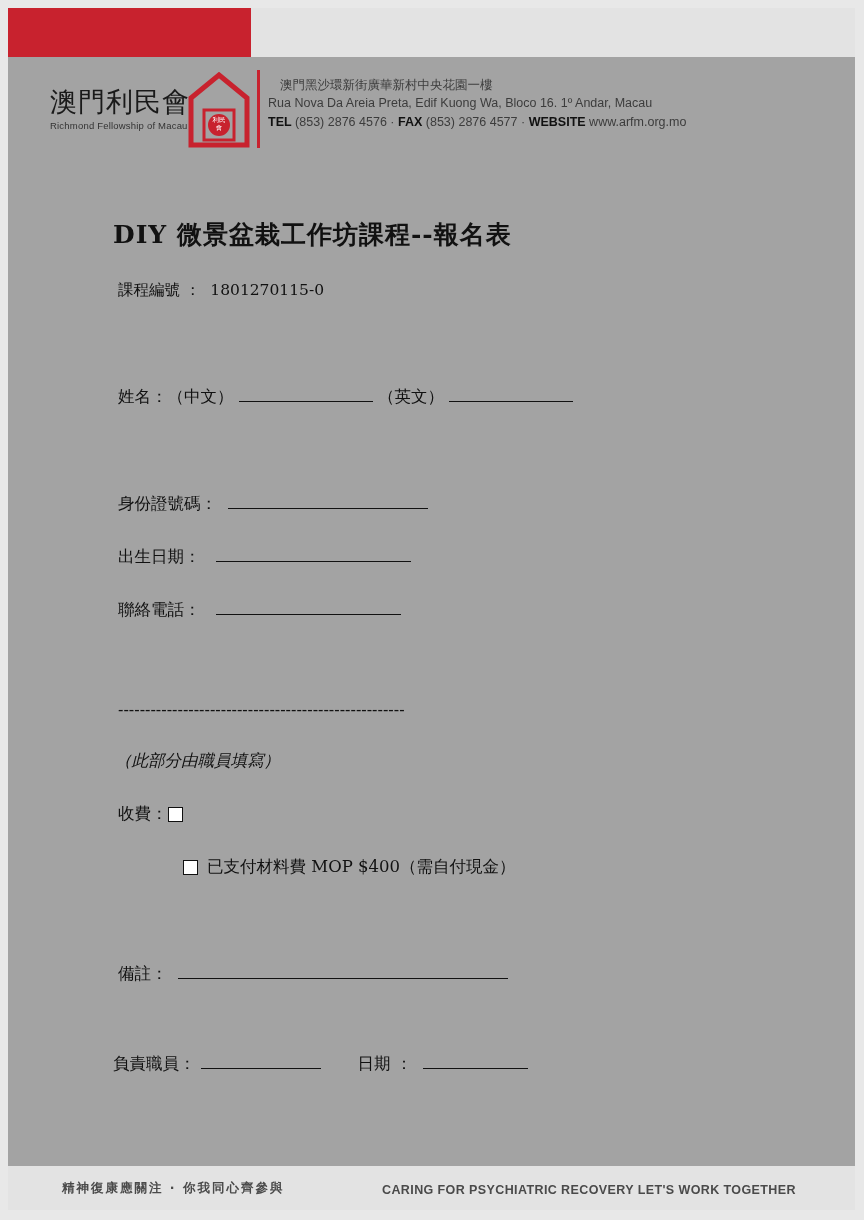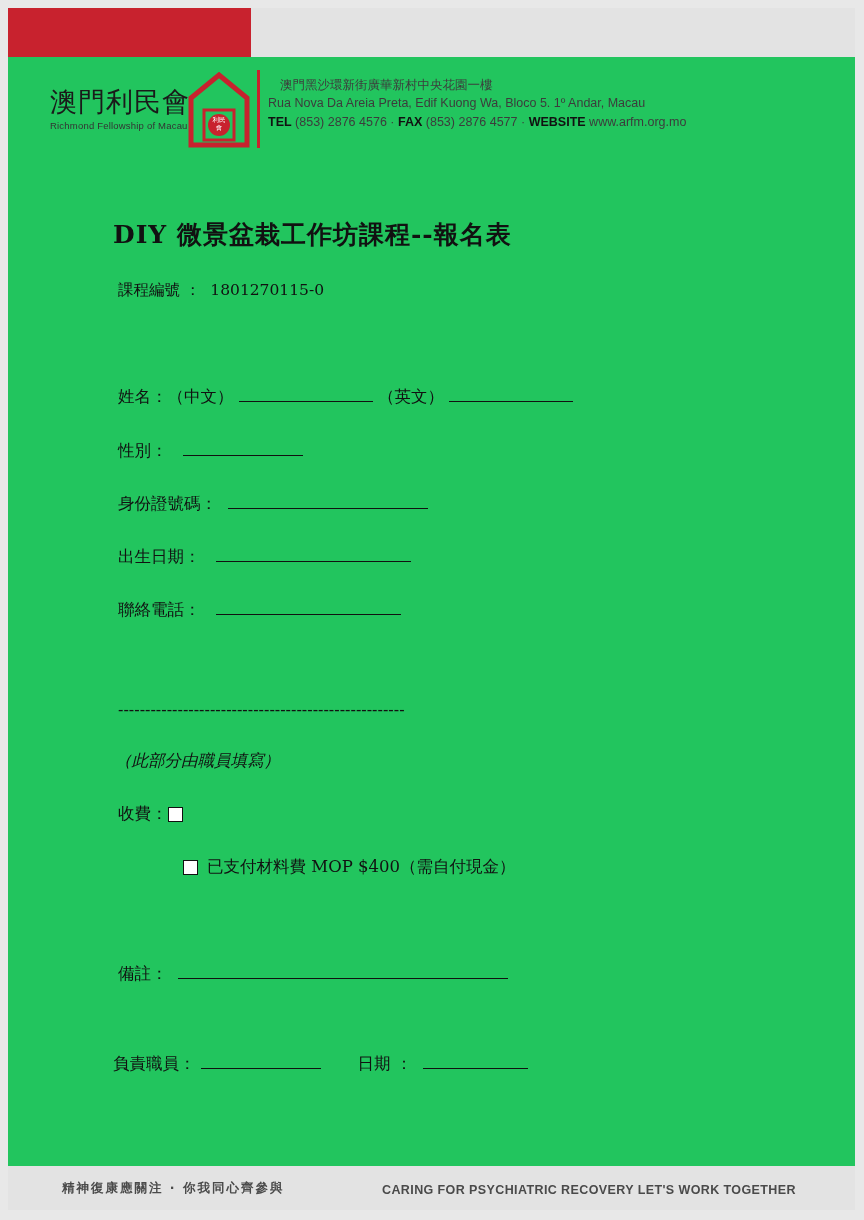--- a/index.html
+++ b/index.html
@@ -11,21 +11,21 @@
     font-family: "Liberation Sans", sans-serif;
     position: relative;
     overflow: hidden;
   }
 
   
   .page {
     position: absolute;
     left: 0; top: 0;
     width: 864px; height: 1220px;
-    background: #22c55e;
+    background: #a3a3a3;
   }
   .edge-left {
     position: absolute;
     left: 0; top: 0;
     width: 8px; height: 1220px;
     background: #e8e8e8;
   }
   .edge-right {
     position: absolute;
     right: 0; top: 0;
@@ -240,21 +240,21 @@
         <text x="31" y="50" font-family="DejaVu Sans, sans-serif" font-size="6.5" fill="#ffffff" text-anchor="middle">利民</text>
         <text x="31" y="58" font-family="DejaVu Sans, sans-serif" font-size="6.5" fill="#ffffff" text-anchor="middle">會</text>
       </svg>
     </div>
   </div>
 
   <div class="vbar"></div>
 
   <div class="addr">
     <div class="addr-line cn">澳門黑沙環新街廣華新村中央花園一樓</div>
-    <div class="addr-line">Rua Nova Da Areia Preta, Edif Kuong Wa, Bloco 5. 1º Andar, Macau</div>
+    <div class="addr-line">Rua Nova Da Areia Preta, Edif Kuong Wa, Bloco 16. 1º Andar, Macau</div>
     <div class="addr-line">
       <b>TEL</b>
       <span>(853) 2876 4576</span>
       <span>·</span>
       <b>FAX</b>
       <span>(853) 2876 4577</span>
       <span>·</span>
       <b>WEBSITE</b>
       <span>www.arfm.org.mo</span>
     </div>
@@ -267,24 +267,20 @@
     &nbsp;<span>1801270115-0</span>
   </div>
 
   <div class="field" style="left:118px; top:385px;">
     <span>姓名：（中文）</span>
     <span class="ul" style="width:134px;"></span>
     <span>（英文）</span>
     <span class="ul" style="width:124px;"></span>
   </div>
 
-  <div class="field" style="left:118px; top:439px;">
-    <span>性別：</span>
-    &nbsp;&nbsp;<span class="ul" style="width:120px;"></span>
-  </div>
 
   <div class="field" style="left:118px; top:492px;">
     <span>身份證號碼：</span>
     &nbsp;<span class="ul" style="width:200px;"></span>
   </div>
 
   <div class="field" style="left:118px; top:545px;">
     <span>出生日期：</span>
     &nbsp;&nbsp;<span class="ul" style="width:195px;"></span>
   </div>

